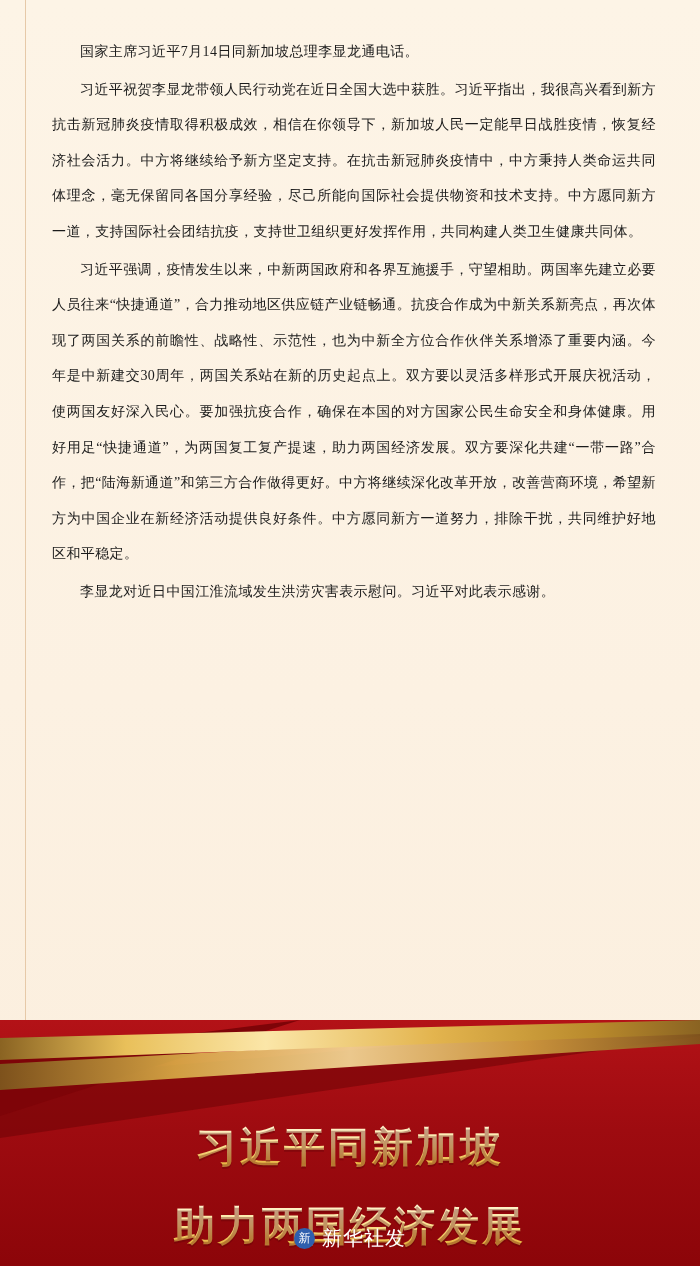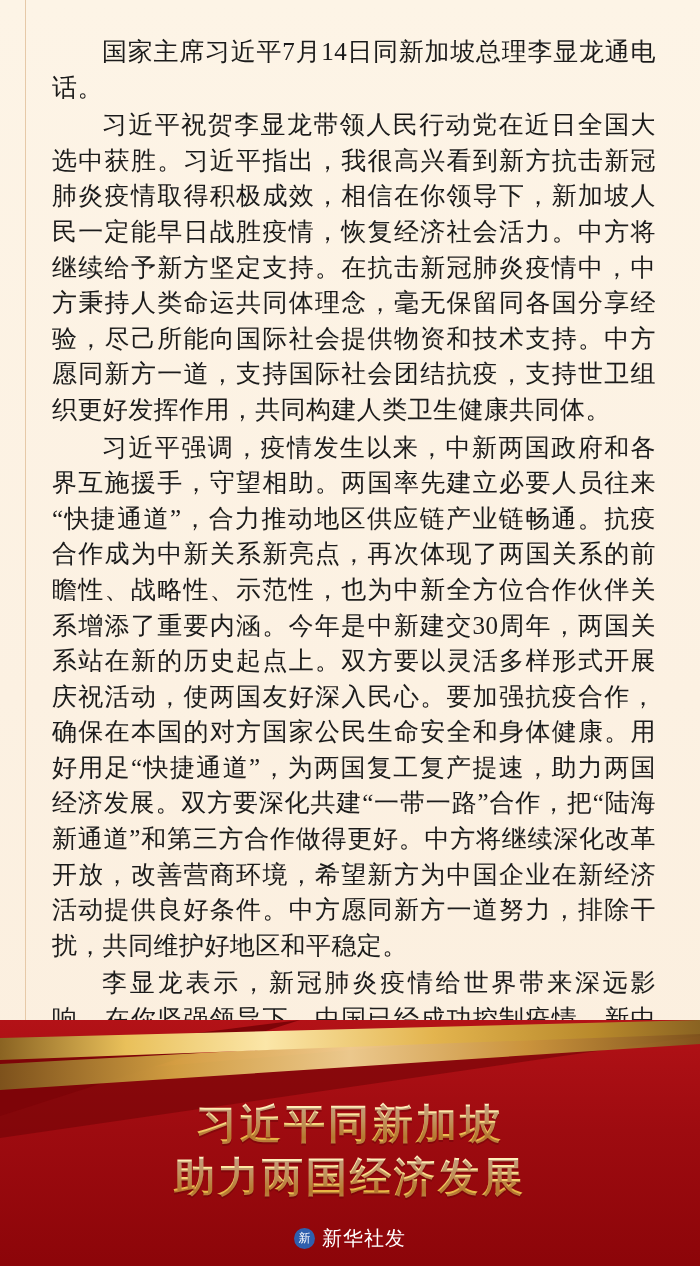--- a/index.html
+++ b/index.html
@@ -30,21 +30,21 @@
     background: #e6c9a8;
   }
   .article {
     position: absolute;
     left: 52px;
     top: 34px;
     width: 604px;
   }
   .article p {
     margin: 0 0 2px 0;
-    font-size: 25px;
+    font-size: 14px;
     line-height: 35.6px;
     color: #1b1b1b;
     text-align: justify;
     text-justify: inter-ideograph;
     text-indent: 2em;
     letter-spacing: 0.4px;
     font-family: "Liberation Serif", "DejaVu Serif", serif;
   }
   .article p.first {
     text-indent: 2em;
@@ -111,26 +111,27 @@
     width: 700px;
     text-align: center;
     color: #ffe9a8;
   }
   .banner-title .line {
     display: block;
     font-size: 41px;
     line-height: 53px;
     font-weight: bold;
     letter-spacing: 3px;
-    font-family: Liberation Sans, sans-serif;
+    font-family: Liberation Mono, monospace;
     background: linear-gradient(180deg, #fff7d6 0%, #fbe08f 42%, #e8b544 75%, #f3d685 100%);
     -webkit-background-clip: text;
     background-clip: text;
     color: transparent;
     text-shadow: 0 2px 0 rgba(90,3,5,.35);
+    margin-top: 26px;
   }
   .credit {
     position: absolute;
     left: 0;
     bottom: 14px;
     width: 700px;
     display: flex;
     align-items: center;
     justify-content: center;
     gap: 7px;
@@ -159,21 +160,20 @@
 <body>
 
 <div class="poster">
 
   <div class="left-rule"></div>
 
   <div class="article">
     <p class="first">国家主席习近平7月14日同新加坡总理李显龙通电话。</p>
     <p>习近平祝贺李显龙带领人民行动党在近日全国大选中获胜。习近平指出，我很高兴看到新方抗击新冠肺炎疫情取得积极成效，相信在你领导下，新加坡人民一定能早日战胜疫情，恢复经济社会活力。中方将继续给予新方坚定支持。在抗击新冠肺炎疫情中，中方秉持人类命运共同体理念，毫无保留同各国分享经验，尽己所能向国际社会提供物资和技术支持。中方愿同新方一道，支持国际社会团结抗疫，支持世卫组织更好发挥作用，共同构建人类卫生健康共同体。</p>
     <p>习近平强调，疫情发生以来，中新两国政府和各界互施援手，守望相助。两国率先建立必要人员往来“快捷通道”，合力推动地区供应链产业链畅通。抗疫合作成为中新关系新亮点，再次体现了两国关系的前瞻性、战略性、示范性，也为中新全方位合作伙伴关系增添了重要内涵。今年是中新建交30周年，两国关系站在新的历史起点上。双方要以灵活多样形式开展庆祝活动，使两国友好深入民心。要加强抗疫合作，确保在本国的对方国家公民生命安全和身体健康。用好用足“快捷通道”，为两国复工复产提速，助力两国经济发展。双方要深化共建“一带一路”合作，把“陆海新通道”和第三方合作做得更好。中方将继续深化改革开放，改善营商环境，希望新方为中国企业在新经济活动提供良好条件。中方愿同新方一道努力，排除干扰，共同维护好地区和平稳定。</p>
-    <p>李显龙表示，新冠肺炎疫情给世界带来深远影响。在你坚强领导下，中国已经成功控制疫情。新中两国在抗疫过程中相互支持、相互帮助，为新方克服疫情发挥了积极作用。新方愿同中方密切高层交往，加强各领域、多双边交流合作。新方期待同中方加强疫苗研发和药物等方面合作，继续用好“快捷通道”，建设好“陆海新通道”，稳步推进复工复产，促进经济恢复发展。新方愿同中方共同维护自由开放贸易，确保地区供应链产业链畅通，欢迎中国企业积极参与新加坡经济建设。</p>
     <p>李显龙对近日中国江淮流域发生洪涝灾害表示慰问。习近平对此表示感谢。</p>
   </div>
 
   <div class="banner">
     <div class="banner-bg"></div>
     <div class="diag-dark2"></div>
     <div class="diag-dark"></div>
     <div class="gold-ribbon2"></div>
     <div class="gold-ribbon"></div>
 

